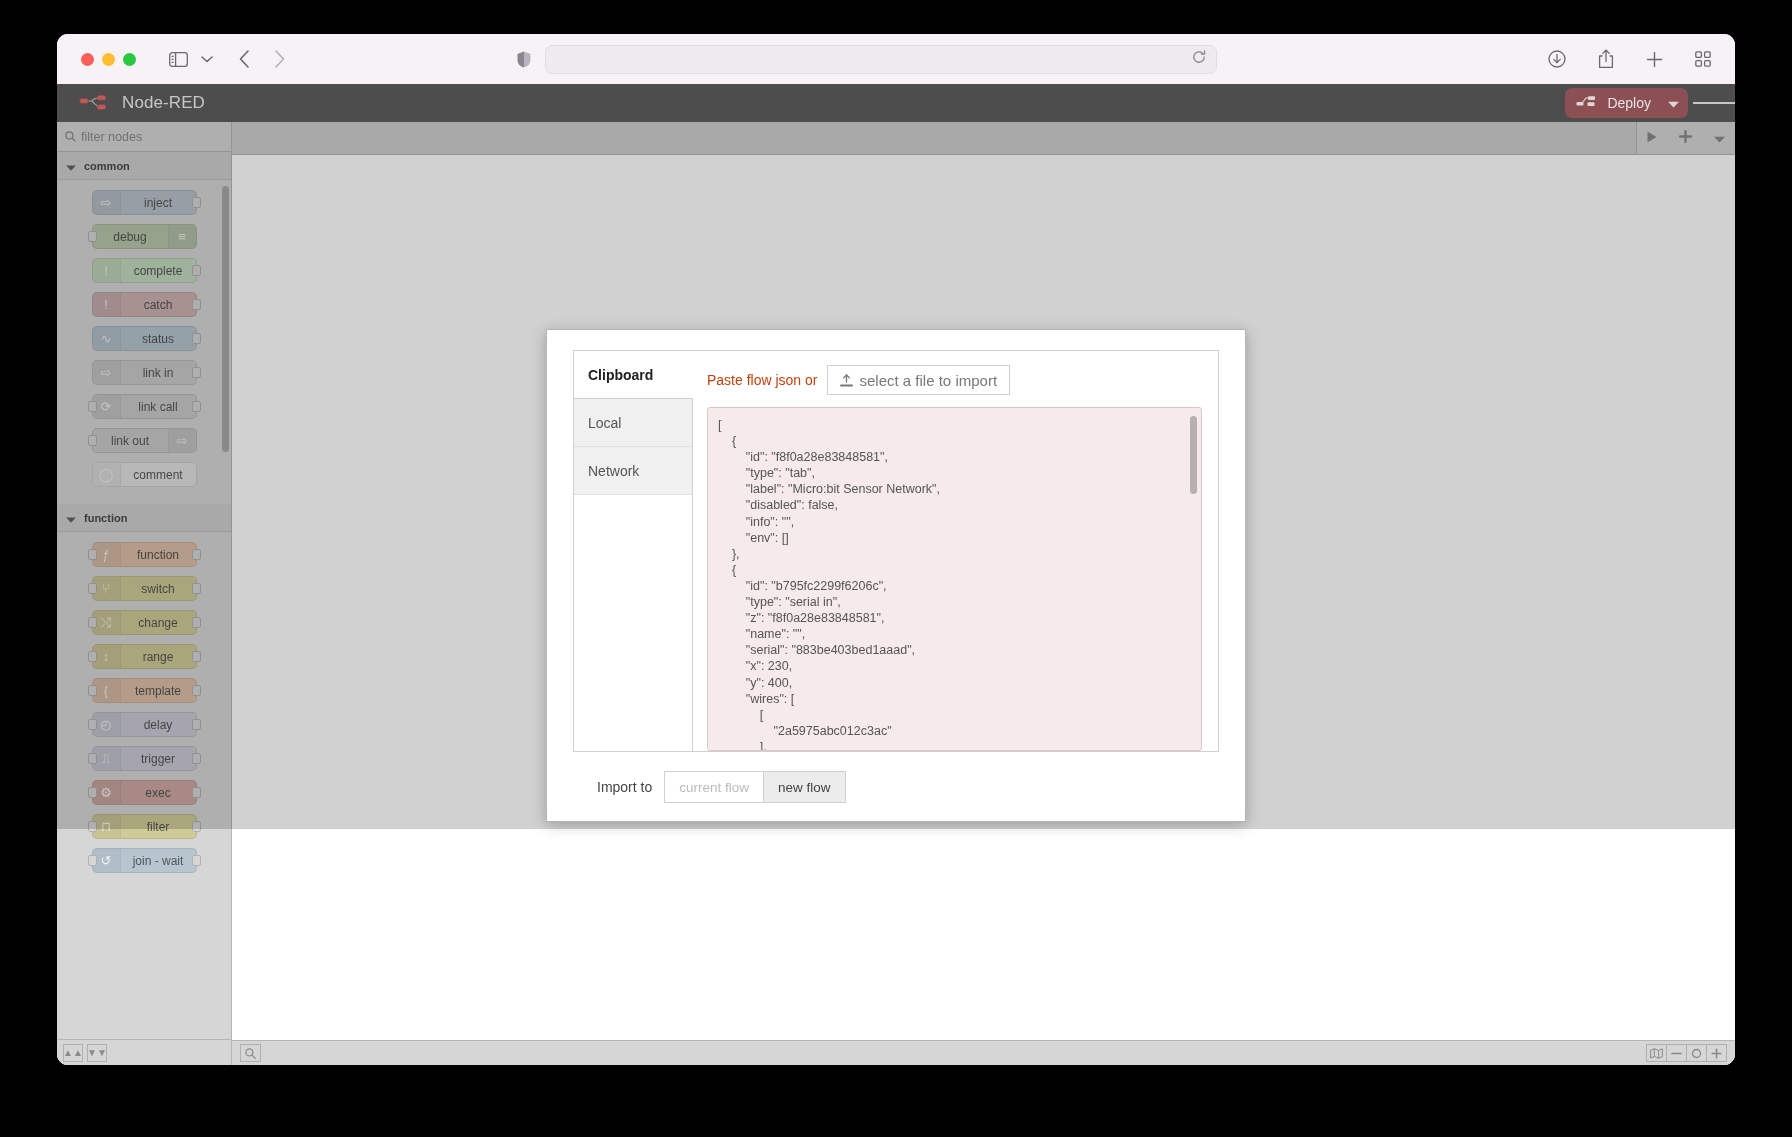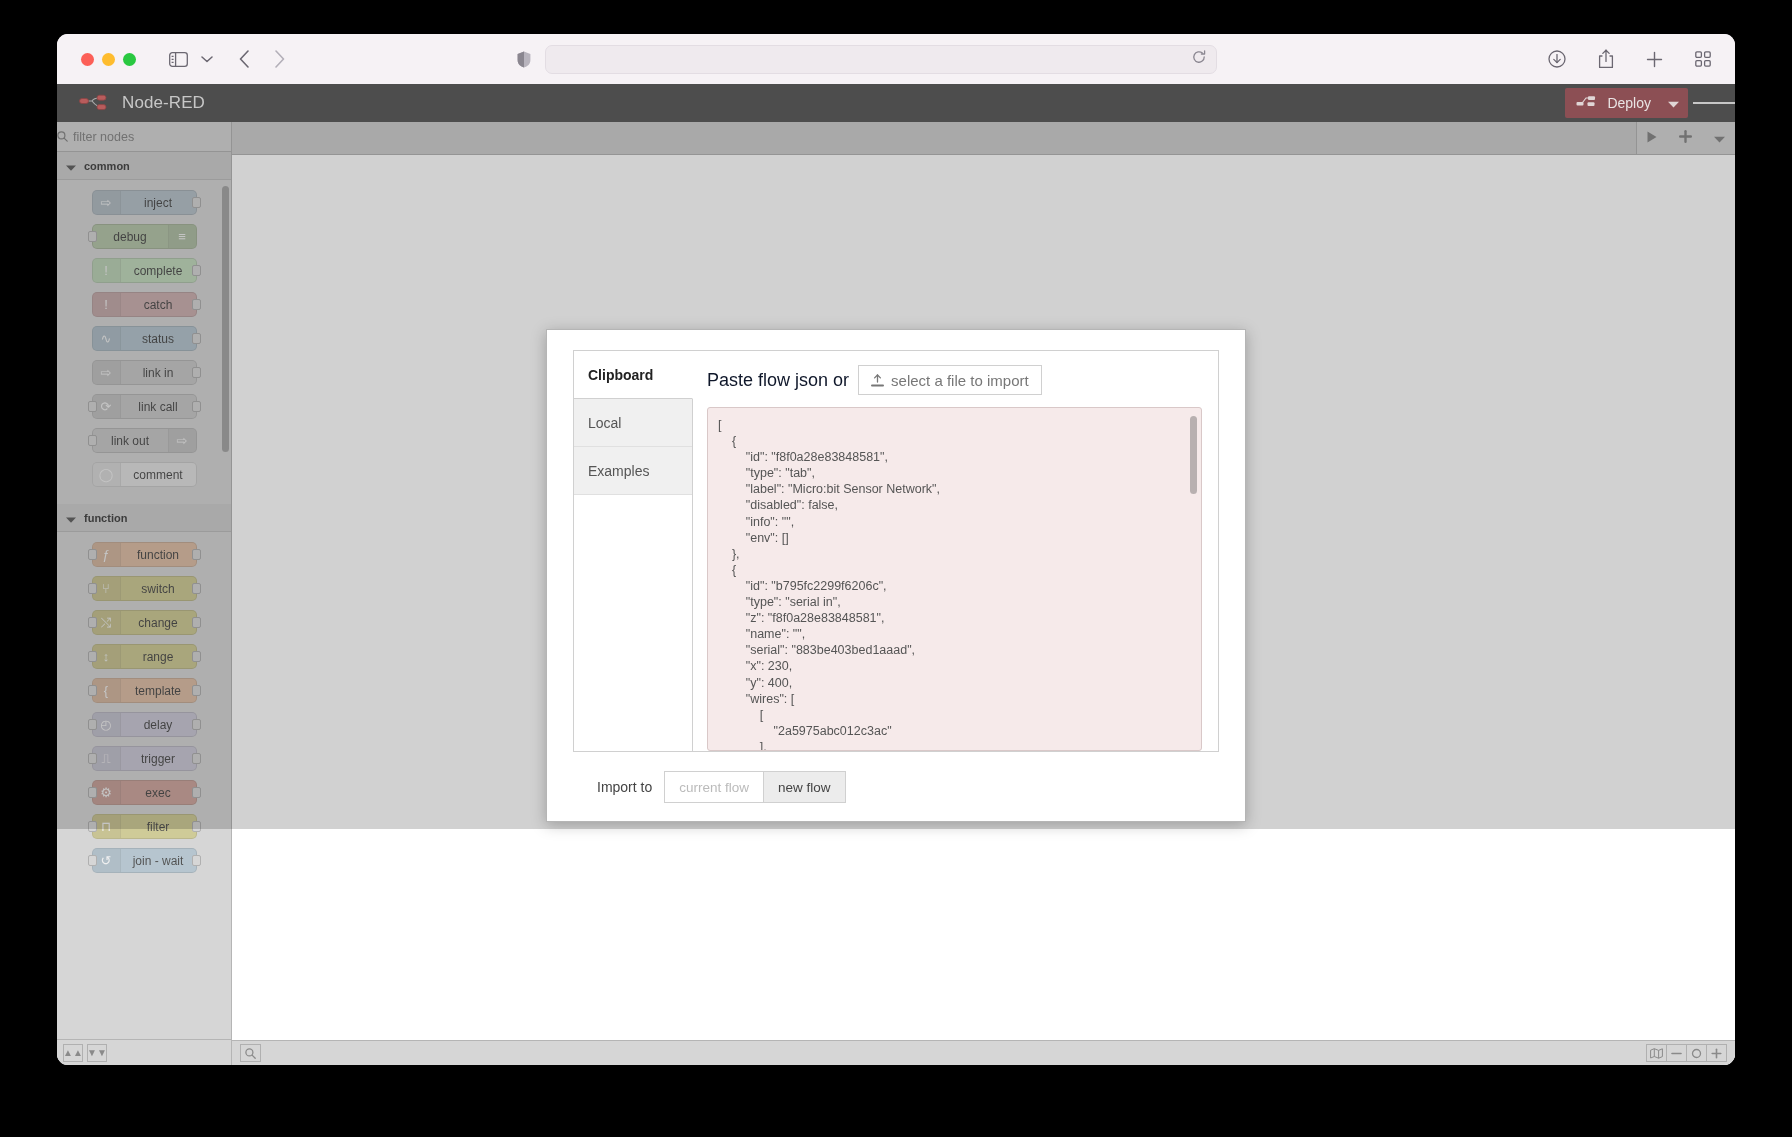--- a/index.html
+++ b/index.html
@@ -83,21 +83,21 @@
     letter-spacing: .1px;
   }
   .nr-header-right {
     margin-left: auto;
     display: flex; align-items: center; height: 100%;
   }
   .deploy-btn {
     display: flex; align-items: center;
     height: 30px;
     background: #8c4f54;
-    border-radius: 2px;
+    border-radius: 7px;
     padding: 0 9px 0 11px;
     margin-right: 5px;
     cursor: pointer;
   }
   .deploy-label { color: #e9e4e4; font-size: 14px; margin-left: 9px; }
   .deploy-caret { margin-left: 17px; }
   .hamburger {
     width: 42px; height: 100%;
     display: flex; align-items: center; justify-content: center;
     cursor: pointer;
@@ -115,21 +115,21 @@
     background: #d6d6d6;
     border-right: 1px solid #b5b5b5;
     display: flex; flex-direction: column;
     position: relative;
   }
   .palette-search {
     height: 30px;
     background: #d6d6d6;
     border-bottom: 1px solid #b5b5b5;
     display: flex; align-items: center;
-    padding-left: 0;
+    padding-left: 8px;
   }
   .palette-search .mag { margin-right: 5px; color: #8a8a8a; }
   .palette-search .ph { font-size: 12.5px; color: #8a8a8a; }
 
   .palette-scroll { flex: 1; overflow: hidden; position: relative; }
 
   .cat-header {
     height: 28px;
     display: flex; align-items: center;
     background: #cfcfcf;
@@ -303,21 +303,21 @@
     font-weight: bold;
     color: #222;
     border-right: 1px solid #fff;
     margin-right: -1px;
     border-bottom: 1px solid #d0d0d0;
   }
   .imp-tab:last-child { border-bottom: 1px solid #e0e0e0; }
 
   .imp-content { flex: 1; padding: 14px 16px 0 14px; display: flex; flex-direction: column; }
   .imp-row { display: flex; align-items: center; margin-bottom: 12px; }
-  .imp-row .lbl { font-size: 18px; color: #0f172a; margin-right: 9px; }
+  .imp-row .lbl { font-size: 14px; color: #c2410c; margin-right: 9px; }
   .file-btn {
     height: 30px;
     border: 1px solid #d0d0d0;
     background: #fff;
     display: flex; align-items: center;
     padding: 0 12px;
     font-size: 15px;
     color: #777;
     cursor: pointer;
   }
@@ -731,21 +731,21 @@
         <div class="import-panel">
 
           <div class="imp-tabs">
             <div class="imp-tab active">
               <span>Clipboard</span>
             </div>
             <div class="imp-tab">
               <span>Local</span>
             </div>
             <div class="imp-tab">
-              <span>Examples</span>
+              <span>Network</span>
             </div>
           </div>
 
           <div class="imp-content">
             <div class="imp-row">
               <span class="lbl">Paste flow json or</span>
               <div class="file-btn">
                 <span class="upic">
                   <svg width="13" height="13" viewBox="0 0 13 13" fill="none" stroke="#777" stroke-width="1.3" stroke-linecap="round" stroke-linejoin="round">
                     <line x1="6.5" y1="1" x2="6.5" y2="8"></line>

